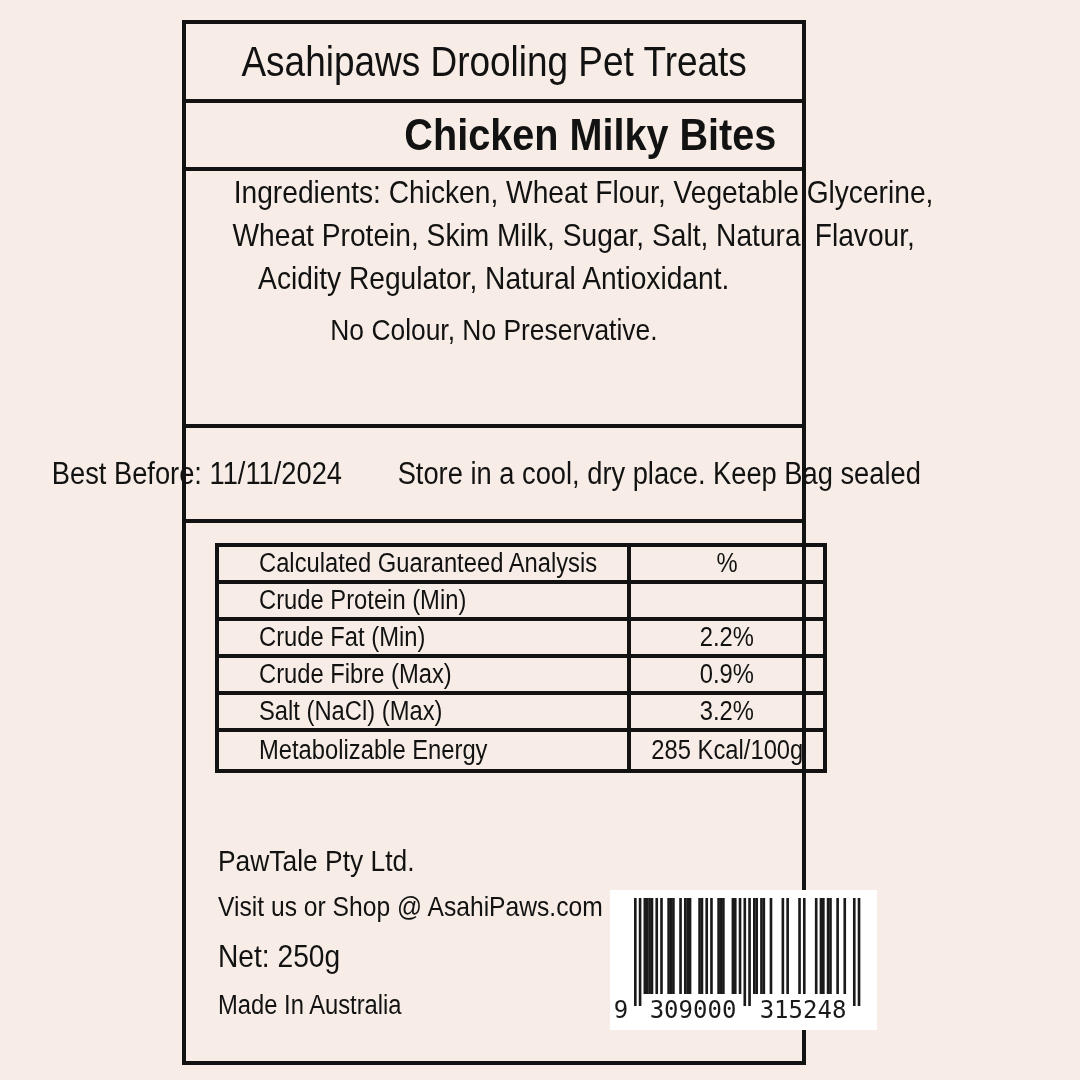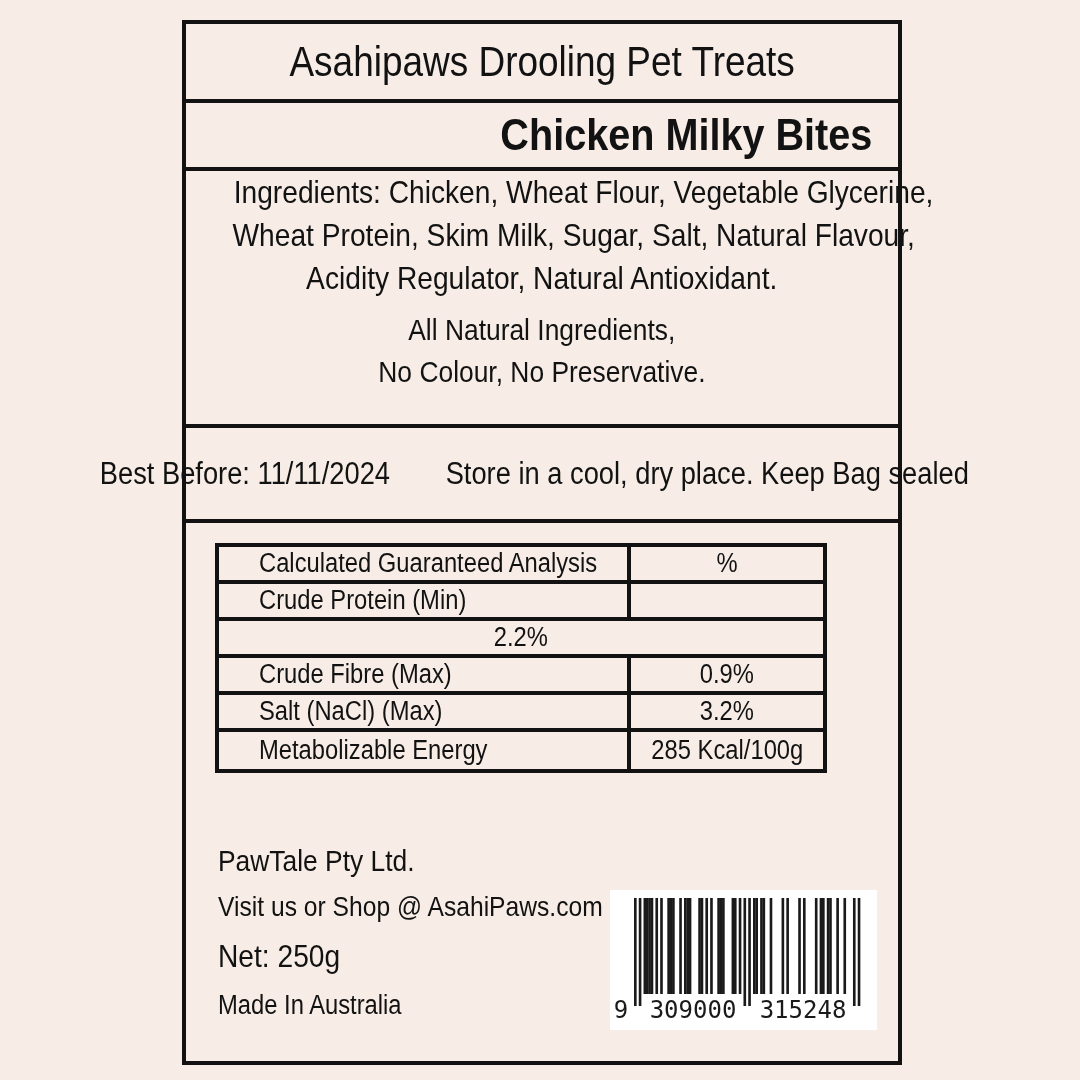--- a/index.html
+++ b/index.html
@@ -14,21 +14,21 @@
     font-family:"Liberation Sans","DejaVu Sans",sans-serif;
     color:var(--ink);
     position:relative;
     overflow:hidden;
   }
   
   .cx{display:inline-block;transform:scaleX(.88);transform-origin:50% 50%;white-space:nowrap;}
   .lx{display:inline-block;transform:scaleX(.88);transform-origin:0 50%;white-space:nowrap;}
 
   .label{
-    position:absolute;left:182px;top:20px;width:720px;height:1045px;
+    position:absolute;left:182px;top:20px;width:624px;height:1045px;
     border:4px solid var(--ink);
     display:flex;flex-direction:column;
   }
   .sec{border-bottom:4px solid var(--ink);}
   .sec-brand{height:79px;display:flex;align-items:center;justify-content:center;}
   .brand-text{font-size:42px;}
   .sec-product{height:68px;display:flex;align-items:center;justify-content:flex-end;}
   .product-text{font-size:45px;font-weight:bold;}
   .sec-ingredients{height:257px;padding-top:0;text-align:center;}
   .ing-line{font-size:32px;line-height:43px;text-align:center;}
@@ -84,21 +84,20 @@
 
   <section class="sec sec-product">
     <span class="cx product-text">Chicken Milky Bites</span>
   </section>
 
   <section class="sec sec-ingredients">
     <div class="ing-line"><span class="cx">Ingredients: Chicken, Wheat Flour, Vegetable Glycerine,</span></div>
     <div class="ing-line"><span class="cx">Wheat Protein, Skim Milk, Sugar, Salt, Natural Flavour,</span></div>
     <div class="ing-line"><span class="cx">Acidity Regulator, Natural Antioxidant.</span></div>
     <div class="note-block">
-      <div class="note-line"><span class="cx">All Natural Ingredients,</span></div>
       <div class="note-line"><span class="cx">No Colour, No Preservative.</span></div>
     </div>
   </section>
 
   <section class="sec sec-storage">
     <div class="storage-line"><span class="cx">Best Before: 11/11/2024</span></div>
     <div class="storage-line"><span class="cx">Store in a cool, dry place. Keep Bag sealed</span></div>
   </section>
 
   <section class="sec sec-bottom">
@@ -111,20 +110,23 @@
         <div class="tcell-value">
           <span class="cx txt">%</span>
         </div>
       </div>
       <div class="trow">
         <div class="tcell-label">
             <span class="lx txt">Crude Protein (Min)</span>
           </div>
       </div>
       <div class="trow">
+        <div class="tcell-label">
+            <span class="lx txt">Crude Fat (Min)</span>
+          </div>
         <div class="tcell-value">
             <span class="cx txt">2.2%</span>
           </div>
       </div>
       <div class="trow">
         <div class="tcell-label">
             <span class="lx txt">Crude Fibre (Max)</span>
           </div>
         <div class="tcell-value">
             <span class="cx txt">0.9%</span>

